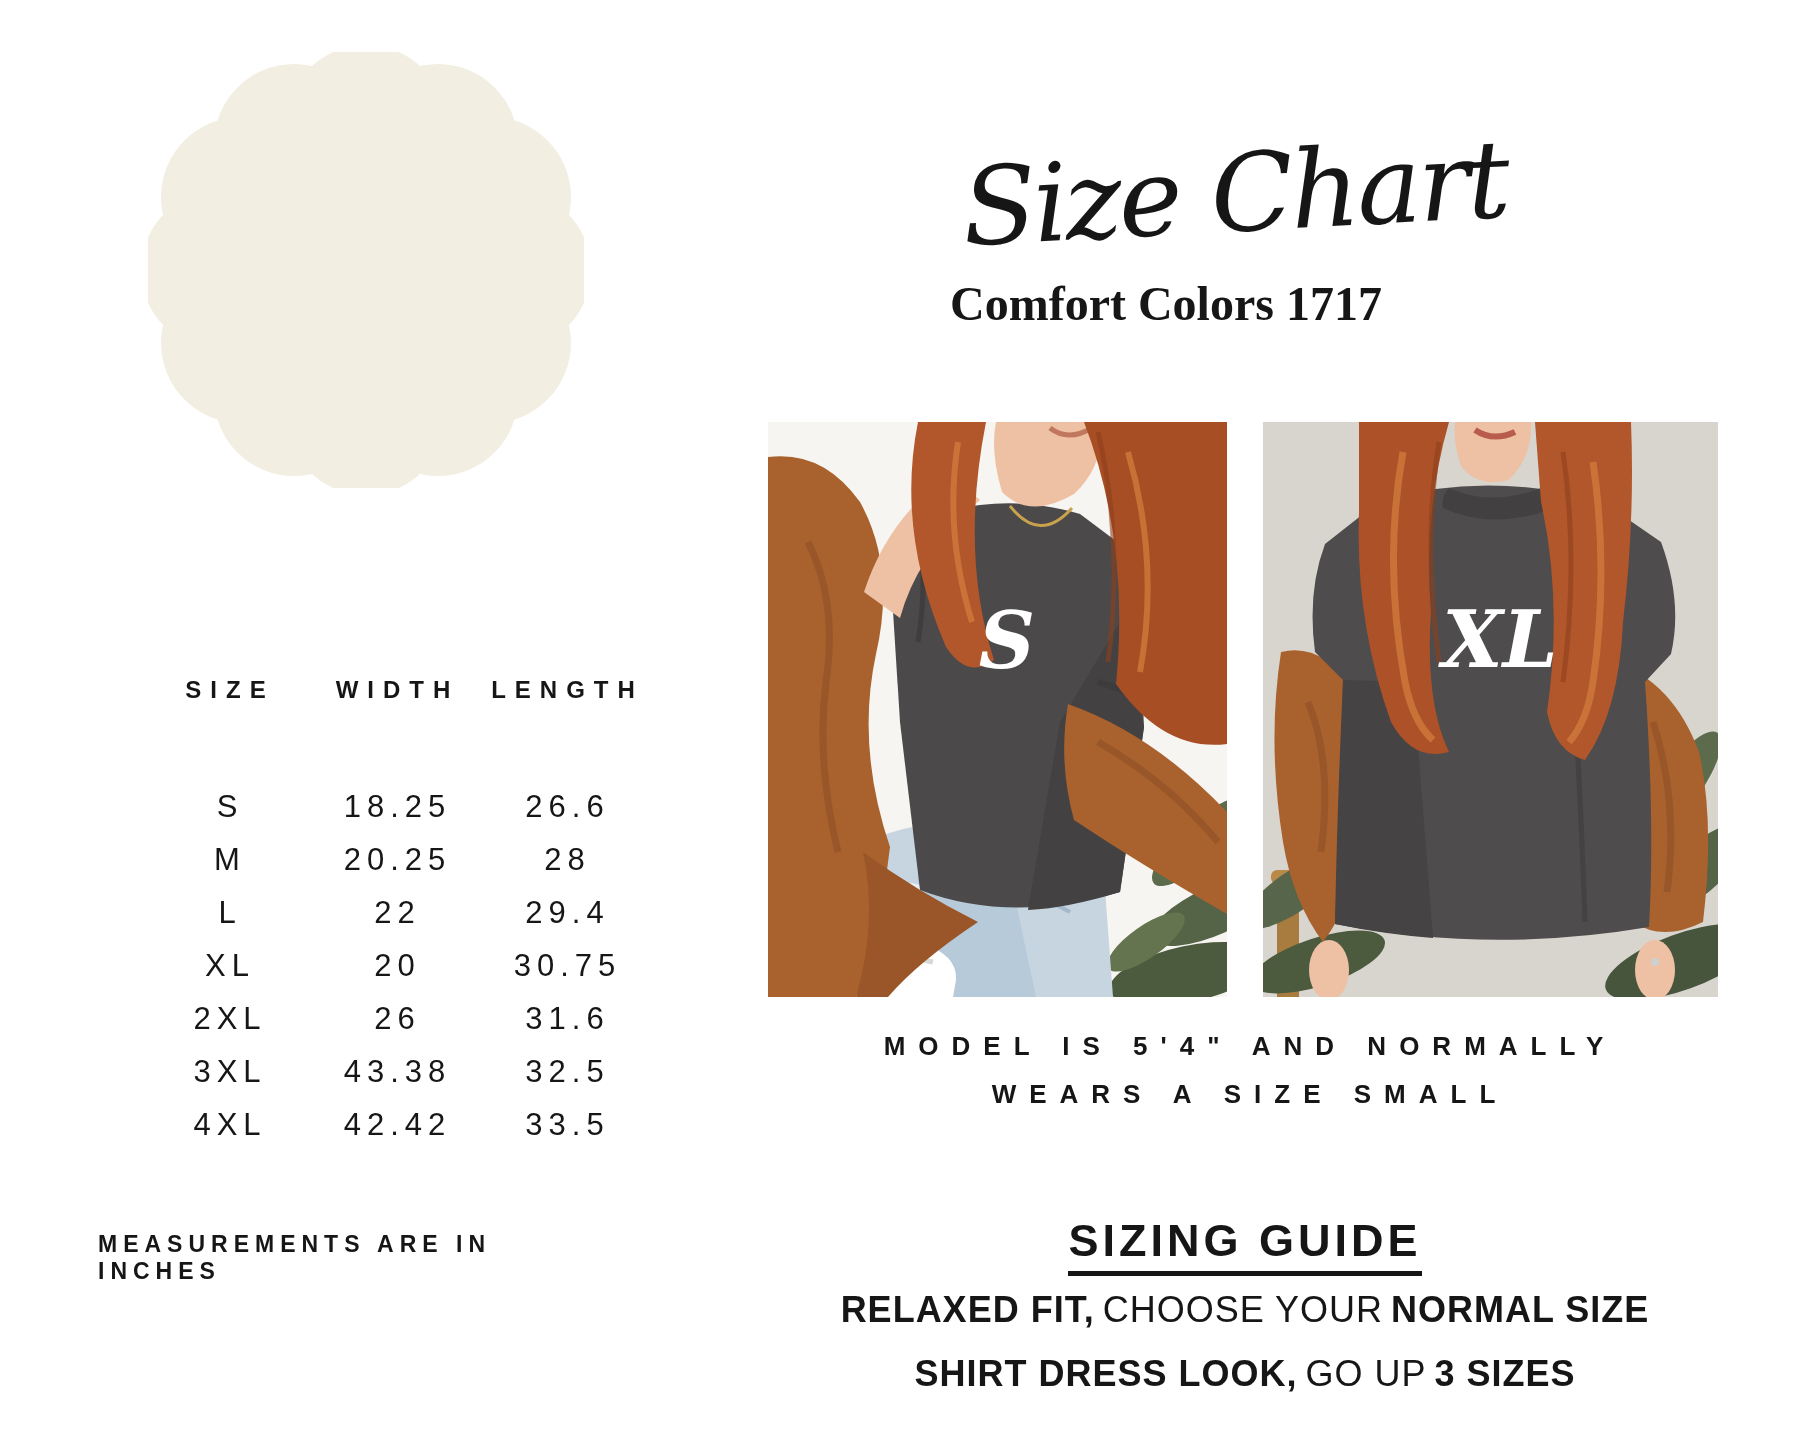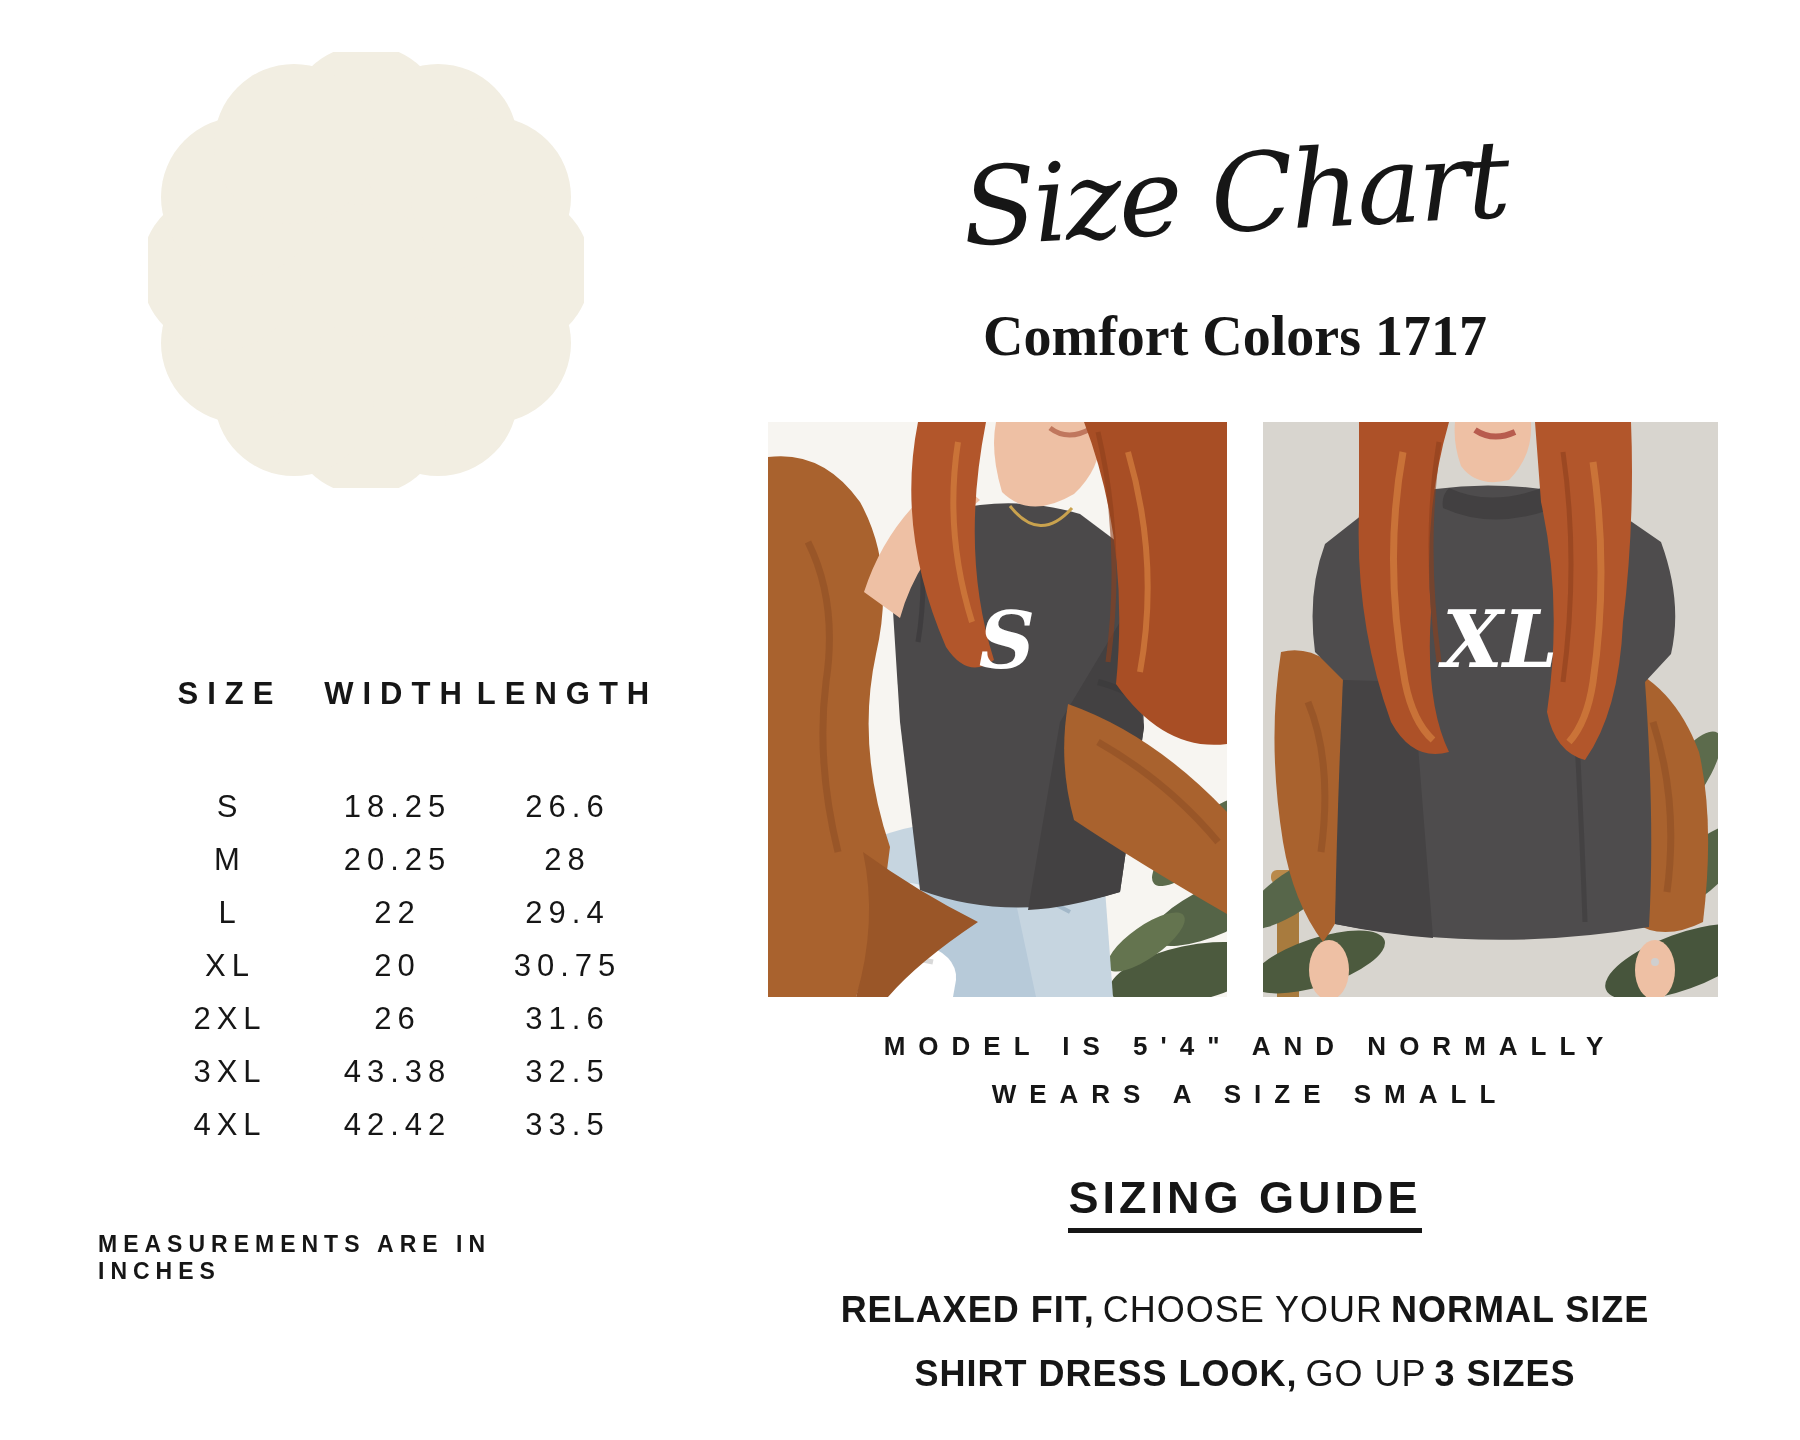--- a/index.html
+++ b/index.html
@@ -5,46 +5,46 @@
   html,body{margin:0;padding:0;background:#ffffff;}
   #canvas{position:relative;width:1800px;height:1440px;background:#ffffff;overflow:hidden;
           font-family:"Liberation Sans",sans-serif;color:#161616;}
   .abs{position:absolute;}
 
   
   #blob{left:148px;top:52px;width:436px;height:436px;}
 
   
   .tbl-head{left:140px;top:676px;width:520px;display:grid;grid-template-columns:180px 155px 185px;
-            font-weight:700;font-size:31px;letter-spacing:9px;text-align:center;}
+            font-weight:700;font-size:24px;letter-spacing:9px;text-align:center;}
   .tbl-rows{left:140px;top:780px;width:520px;display:grid;grid-template-columns:180px 155px 185px;
             grid-auto-rows:53px;font-size:31px;font-weight:400;letter-spacing:6px;text-align:center;
             align-items:center;}
   .footnote{left:98px;top:1231px;width:520px;text-align:left;font-size:23px;font-weight:700;letter-spacing:6px;}
 
   
   .script-title{left:880px;top:84px;width:710px;height:230px;text-align:center;
                 font-family:"DejaVu Serif",serif;font-style:italic;font-weight:400;
                 font-size:108px;line-height:220px;transform:rotate(-3deg);letter-spacing:-3px;}
-  .subtitle{left:950px;top:304px;width:570px;text-align:center;
-            font-family:"Liberation Serif",serif;font-size:56px;font-weight:700;letter-spacing:0px;}
+  .subtitle{left:950px;top:276px;width:570px;
+            font-family:"Liberation Serif",serif;font-size:48px;font-weight:700;letter-spacing:0px;}
 
   
   .photo{overflow:hidden;}
   #photo-s{left:768px;top:422px;width:459px;height:575px;}
   #photo-xl{left:1263px;top:422px;width:455px;height:575px;}
   .photo svg{display:block;width:100%;height:100%;}
   .shirt-letter{font-family:"DejaVu Serif",serif;font-style:italic;font-weight:700;fill:#ffffff;}
 
   
   .caption{left:860px;top:1022px;width:780px;text-align:center;
            font-size:26px;font-weight:600;letter-spacing:13px;line-height:48px;}
 
   
-  .guide-head-wrap{left:870px;top:1172px;width:750px;text-align:center;}
+  .guide-head-wrap{left:870px;top:1215px;width:750px;text-align:center;}
   .guide-head{display:inline-block;font-size:45px;font-weight:700;letter-spacing:4px;
               border-bottom:5px solid #161616;padding-bottom:4px;}
   .guide-lines{left:800px;top:1278px;width:890px;text-align:center;font-size:36px;line-height:64px;letter-spacing:1px;}
   .guide-lines .b{font-weight:700;}
   .guide-lines .r{font-weight:400;margin:0 8px;}
 </style>
 </head>
 <body>
 
 <div id="canvas">

